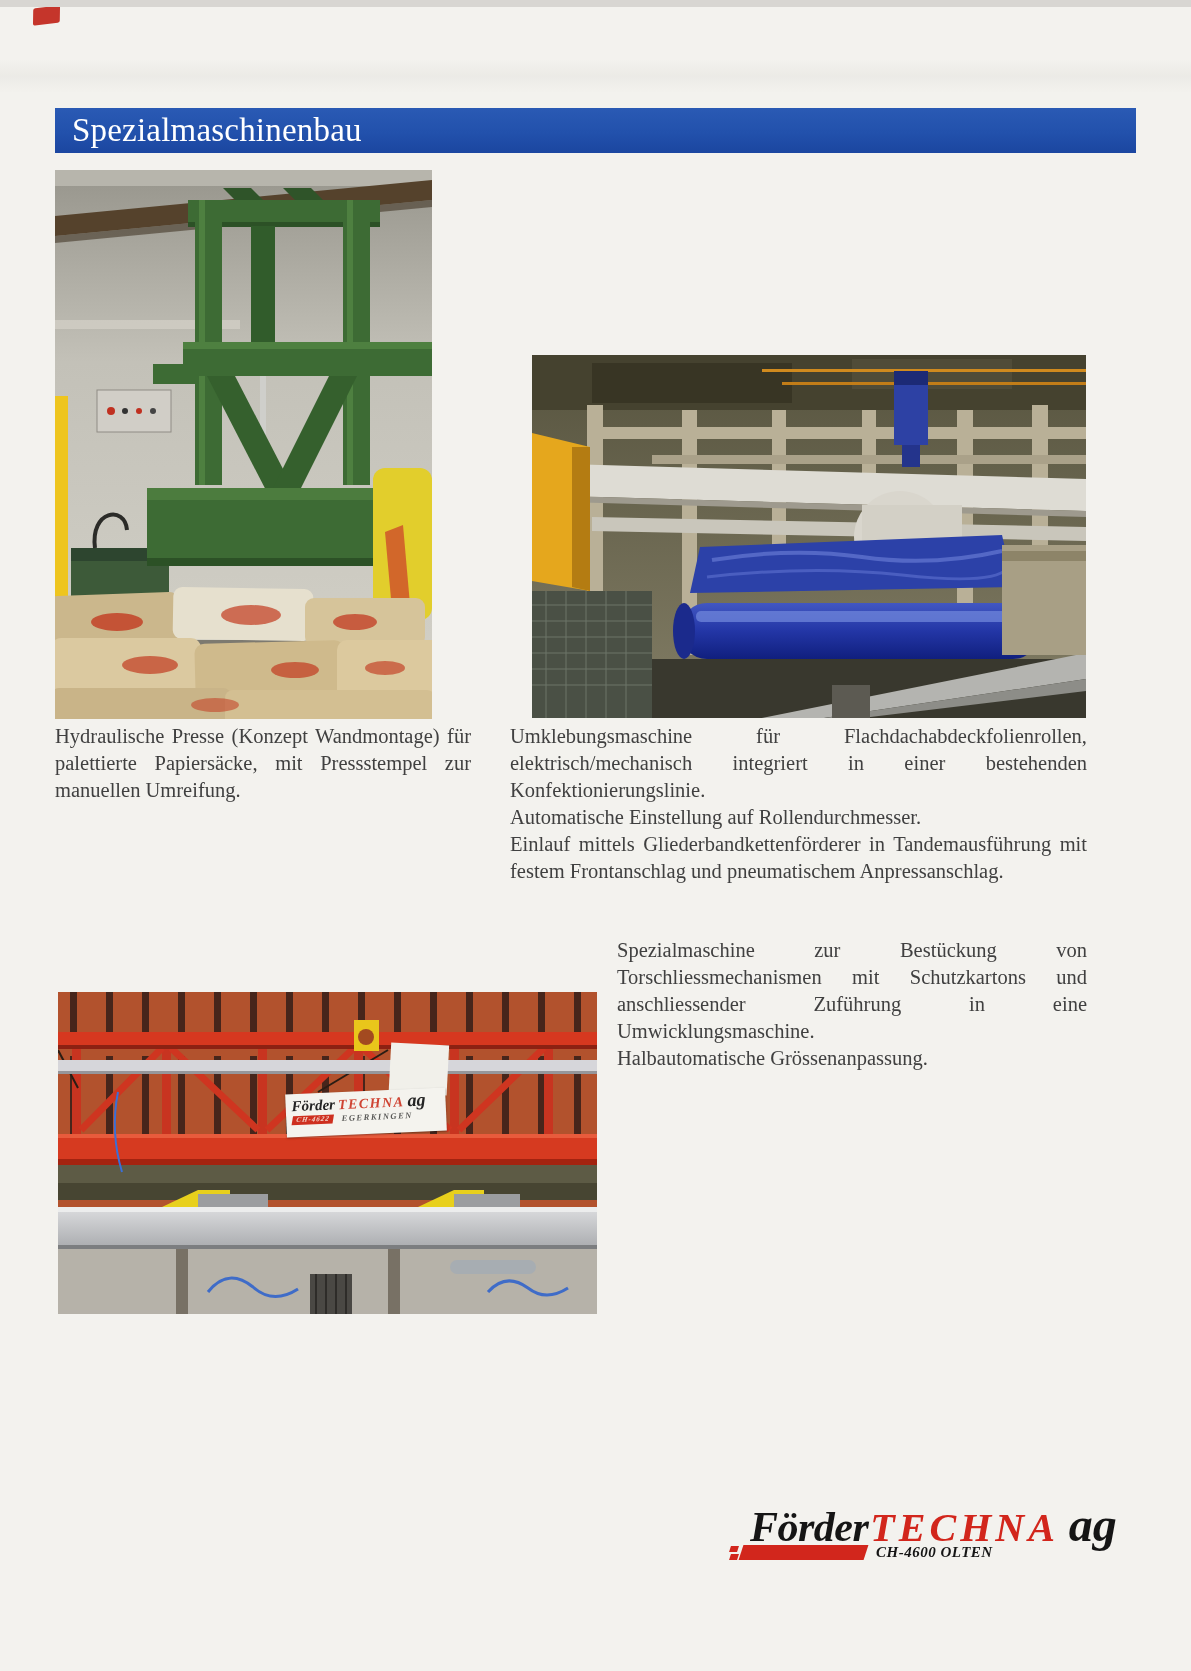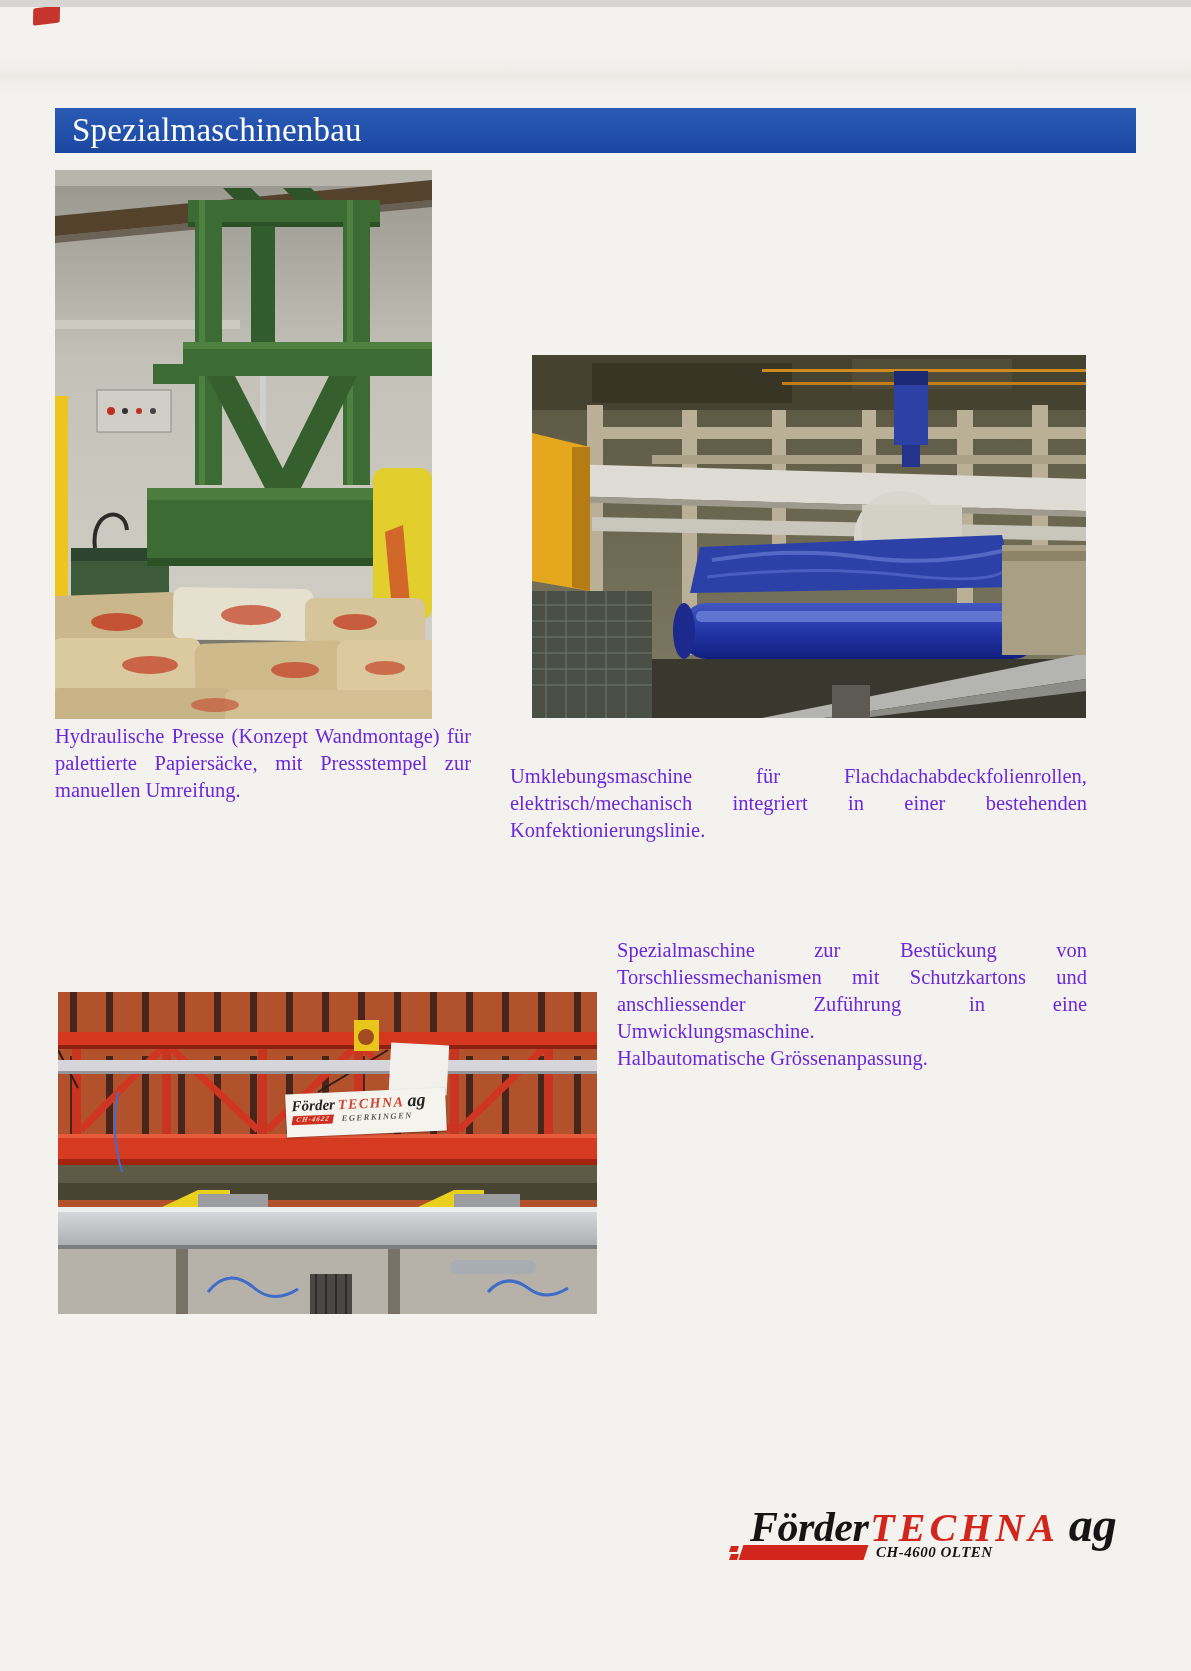--- a/index.html
+++ b/index.html
@@ -26,25 +26,25 @@
     background:linear-gradient(180deg,#2a5ab4 0%,#2251ac 55%,#1b46a0 100%);
     display:flex;align-items:center;
   }
   .header-bar .title{
     color:#ffffff;font-size:33px;letter-spacing:0.2px;
     padding-left:17px;font-weight:400;
   }
   .photo{position:absolute;display:block;}
   .caption{
     position:absolute;text-align:justify;
-    font-size:20.5px;line-height:27px;color:#6d28d9;
+    font-size:20.5px;line-height:27px;color:#404040;
   }
   .caption p{margin:0;}
   .caption-press{left:55px;top:716px;width:416px;}
-  .caption-umkleber{left:510px;top:756px;width:577px;}
+  .caption-umkleber{left:510px;top:716px;width:577px;}
   .caption-spezial{left:617px;top:930px;width:470px;}
 
   
   .machine-sign{
     position:absolute;left:286px;top:1084px;width:160px;height:43px;
     background:#f4f3ee;
     transform:rotate(-2.5deg);
     box-shadow:0 1px 2px rgba(0,0,0,0.35);
     padding:2px 4px 0 6px;box-sizing:border-box;
     line-height:1;
@@ -350,20 +350,22 @@
       <span class="sign-town">EGERKINGEN</span>
     </div>
   </div>
 
   <div class="caption caption-press">
     <p>Hydraulische Presse (Konzept Wandmontage) für palettierte Papiersäcke, mit Pressstempel zur manuellen Umreifung.</p>
   </div>
 
   <div class="caption caption-umkleber">
     <p>Umklebungsmaschine für Flachdachabdeckfolienrollen, elektrisch/mechanisch integriert in einer bestehenden Konfektionierungslinie.</p>
+    <p>Automatische Einstellung auf Rollendurchmesser.</p>
+    <p>Einlauf mittels Gliederbandkettenförderer in Tandemausführung mit festem Frontanschlag und pneumatischem Anpressanschlag.</p>
   </div>
 
   <div class="caption caption-spezial">
     <p>Spezialmaschine zur Bestückung von Torschliessmechanismen mit Schutzkartons und anschliessender Zuführung in eine Umwicklungsmaschine.</p>
     <p>Halbautomatische Grössenanpassung.</p>
   </div>
 
   <div class="brand-logo">
     <div class="row1">
       <span class="logo-black">Förder</span>

